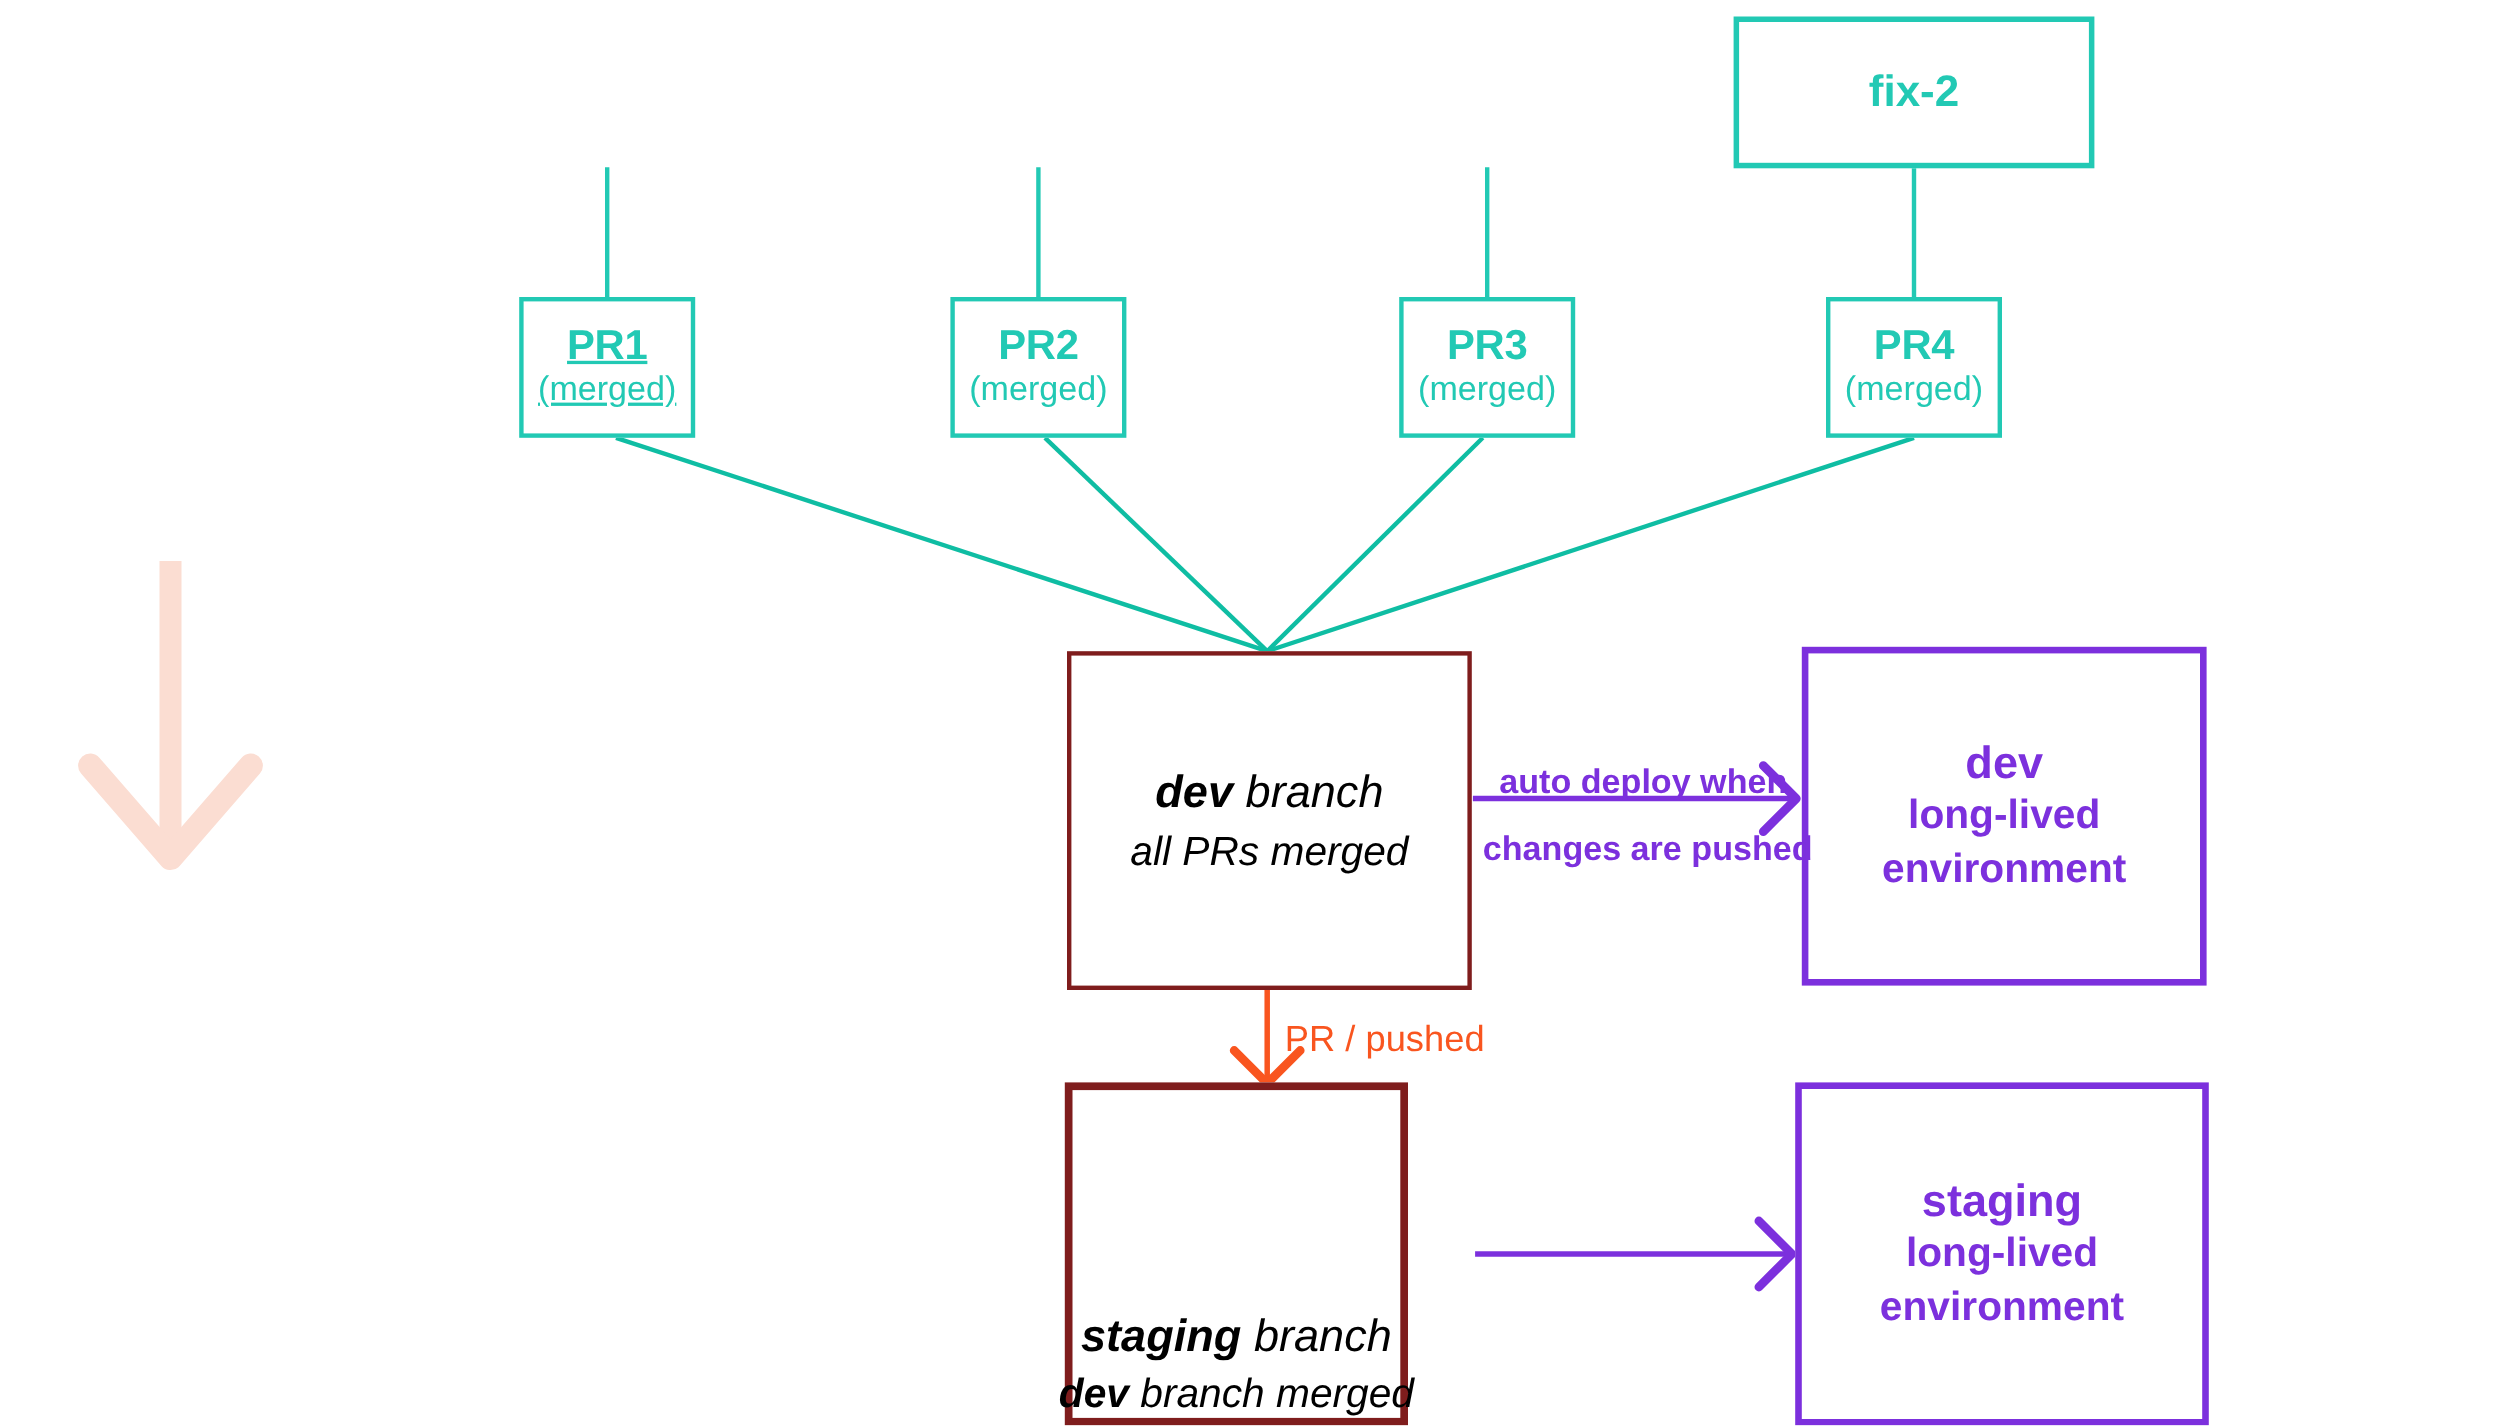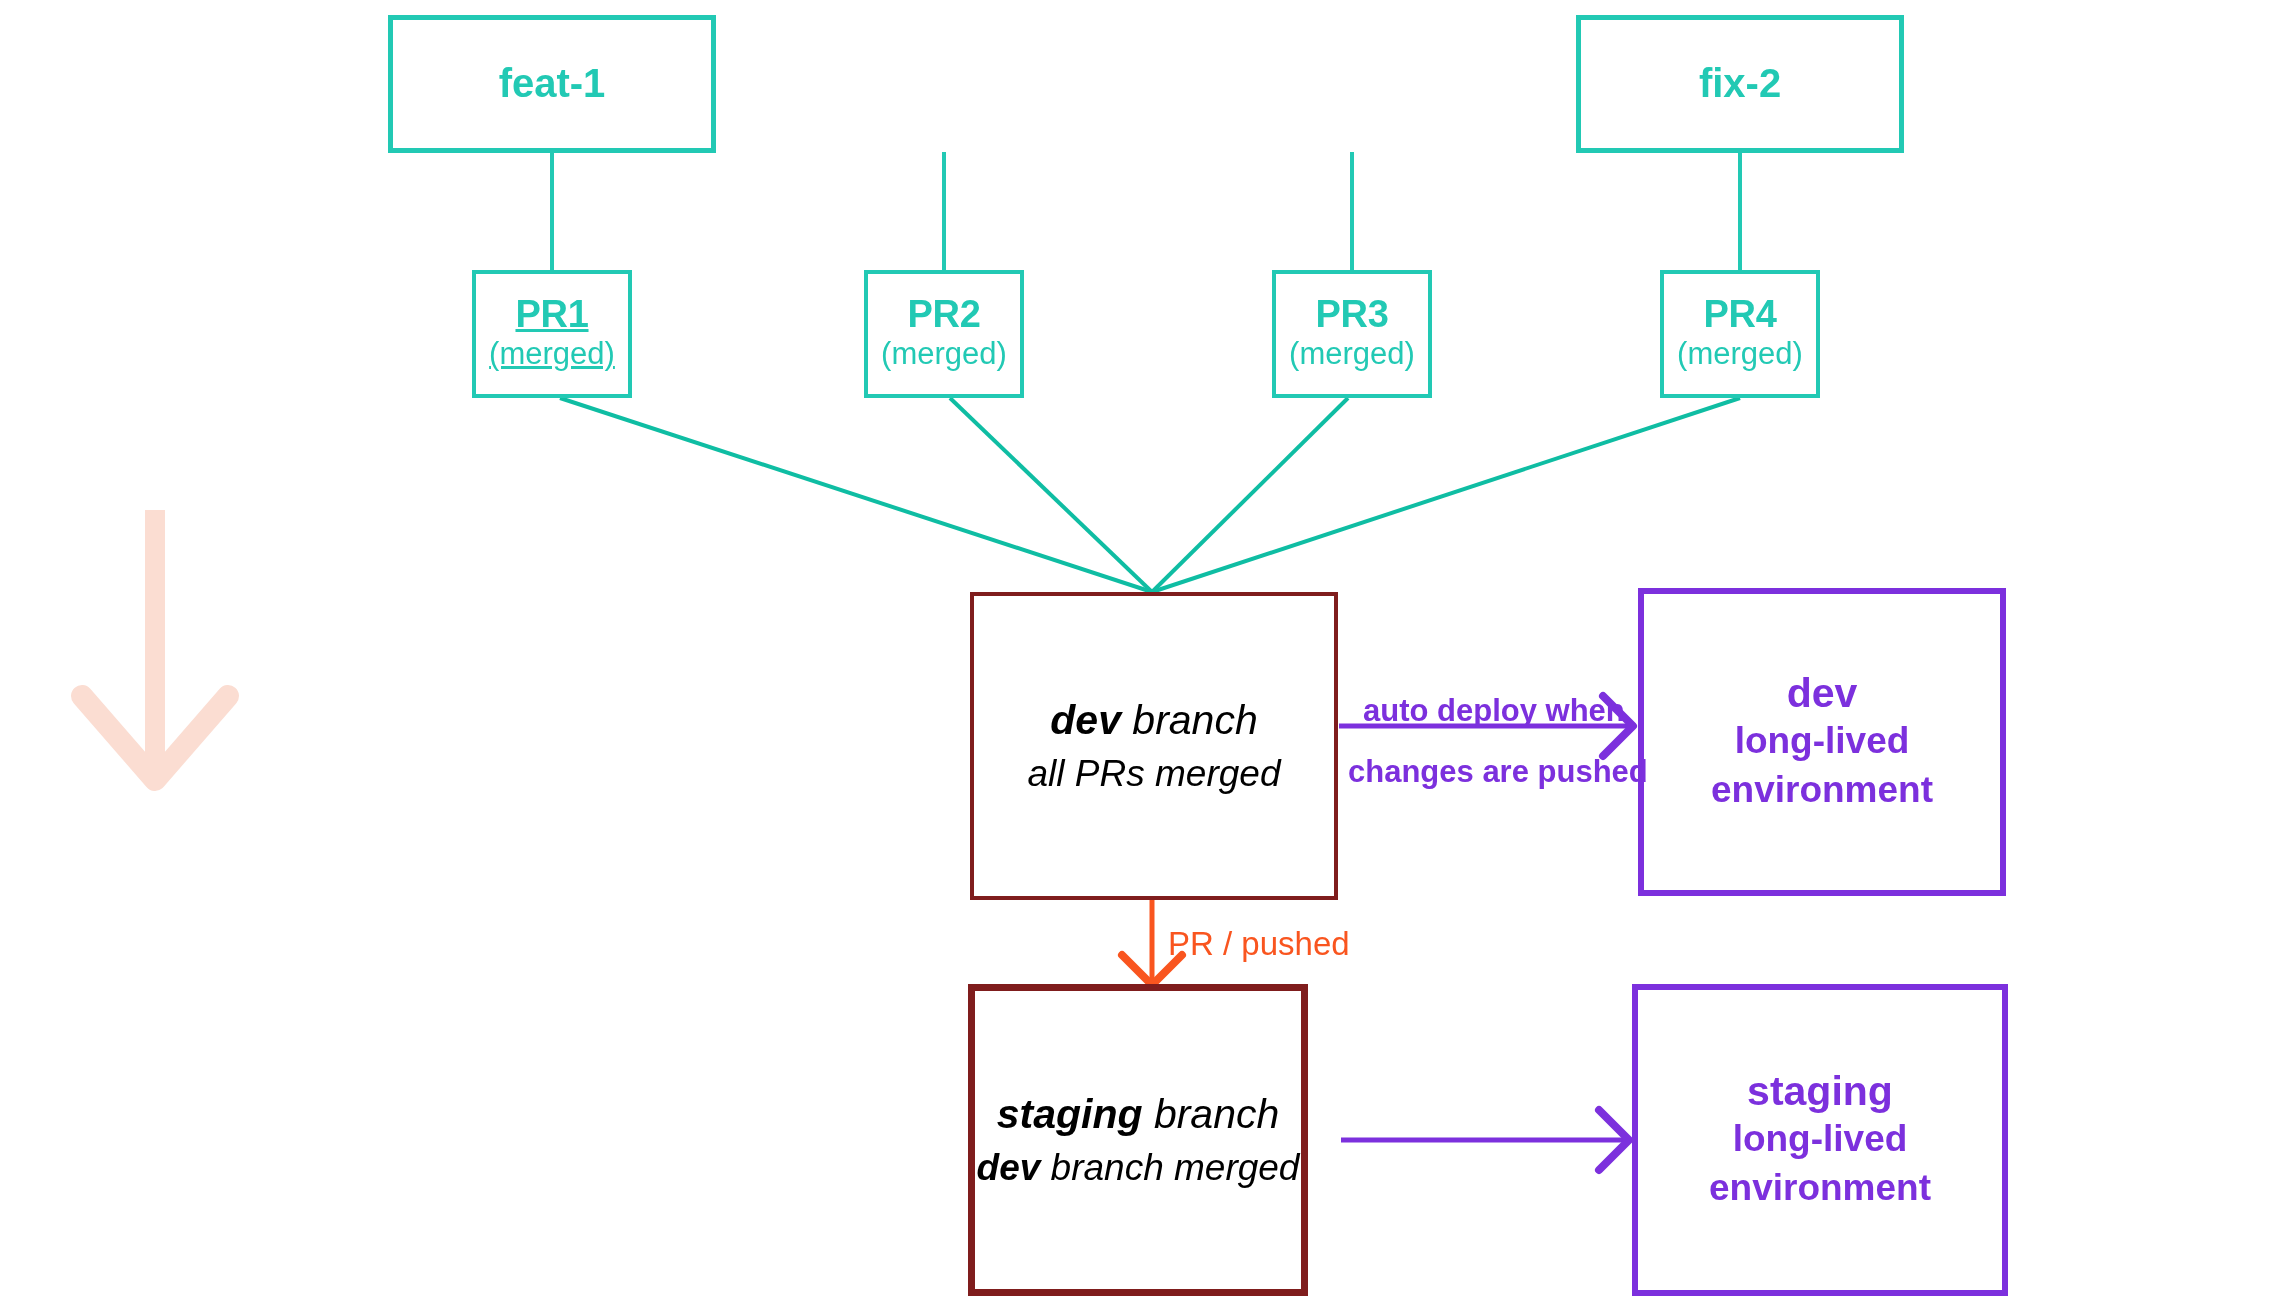--- a/index.html
+++ b/index.html
@@ -165,23 +165,20 @@
     <line x1="1152" y1="899" x2="1152" y2="980" stroke="#f9551f" stroke-width="5" fill="none" marker-end="url(#arrow-orange)"></line>
 
     <line x1="1341" y1="1140" x2="1624" y2="1140" stroke="#7c30dd" stroke-width="5" fill="none" marker-end="url(#arrow-purple)"></line>
   </svg>
 
   <svg id="flow-arrow" viewBox="0 0 190 310">
     <line x1="95" y1="10" x2="95" y2="282" stroke="#fbddd2" stroke-width="20" stroke-linecap="butt"></line>
     <path d="M22 196 L95 280 L168 196" fill="none" stroke="#fbddd2" stroke-width="22" stroke-linecap="round" stroke-linejoin="round"></path>
   </svg>
 
-  <div class="node branch-box" style="left:388px; top:15px;">
-    <span>feat-1</span>
-  </div>
 
 
 
   <div class="node branch-box" style="left:1576px; top:15px;">
     <span>fix-2</span>
   </div>
 
   <div class="node pr-box" style="left:472px; top:270px;text-decoration:underline;">
     <span class="pr-title">PR1</span>
     <span class="pr-sub">(merged)</span>
@@ -202,21 +199,21 @@
     <span class="pr-sub">(merged)</span>
   </div>
 
   <div class="node orange-box" style="left:970px; top:592px; width:368px; height:308px;">
     <div class="line1">
       <b>dev</b><span> branch</span>
     </div>
     <div class="line2">all PRs merged</div>
   </div>
 
-  <div class="node orange-box thick" style="left:968px; top:984px; width:340px; height:312px;">
+  <div class="node orange-box thick" style="left:968px; top:984px; width:312px; height:312px;justify-content:flex-end;">
     <div class="line1">
       <b>staging</b><span> branch</span>
     </div>
     <div class="line2">
       <b>dev</b><span> branch merged</span>
     </div>
   </div>
 
   <div class="node env-box" style="left:1638px; top:588px; width:368px; height:308px;">
     <div class="env-name">dev</div>

